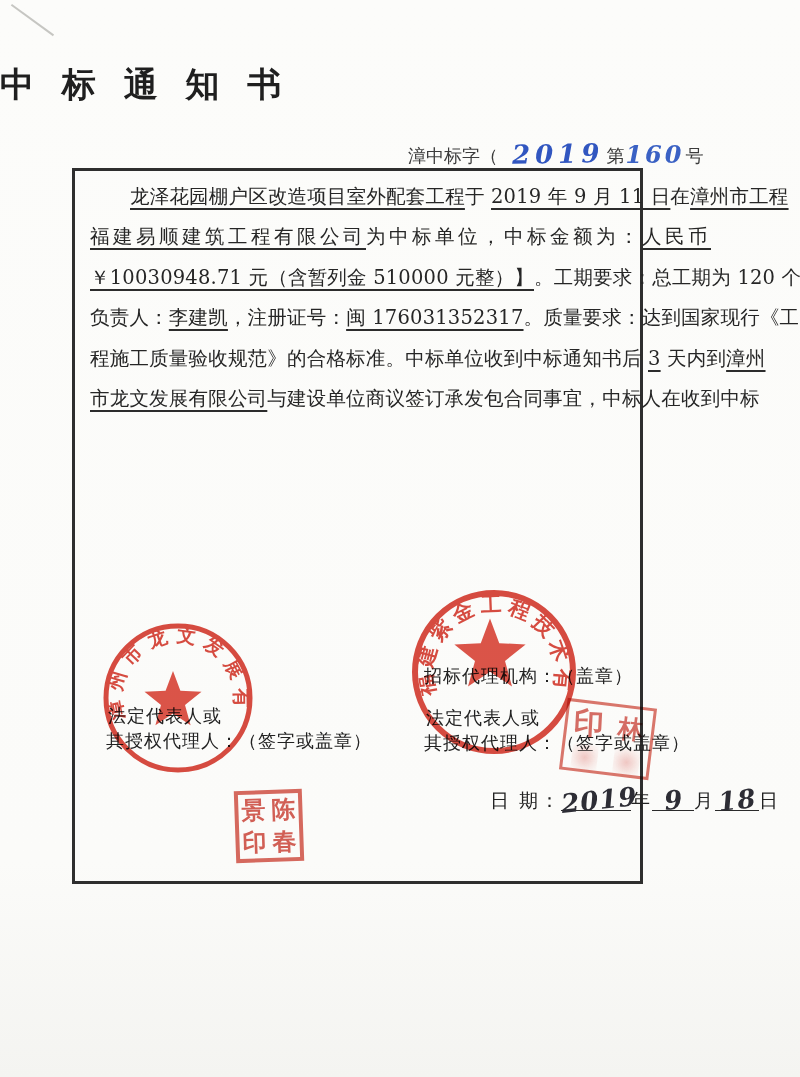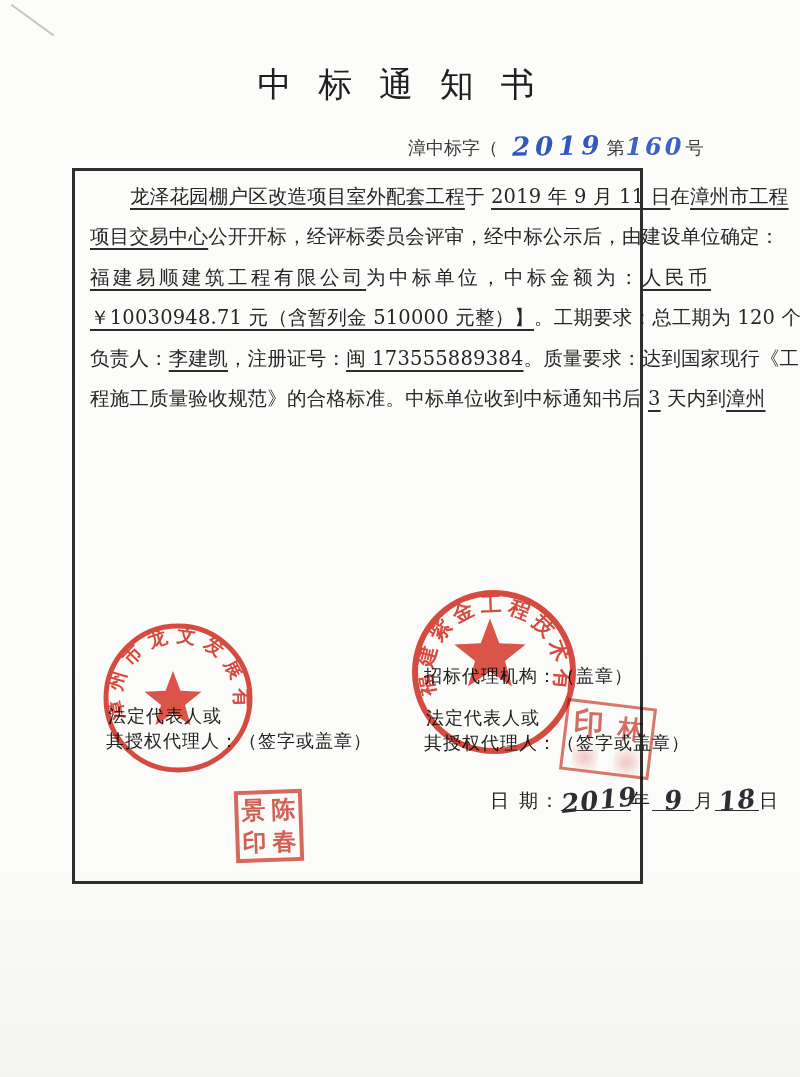--- a/index.html
+++ b/index.html
@@ -9,36 +9,36 @@
     position:relative; width:800px; height:1077px; overflow:hidden;
     background:linear-gradient(180deg,#fcfcfa 0%, #fbfbf9 80%, #f4f4f1 100%);
     color:#262626;
   }
   .artifact {
     position:absolute; left:12px; top:4px; width:52px; height:2px;
     background:#c6c6c2; transform:rotate(36deg); transform-origin:left top;
   }
   .doc-title {
     position:absolute; top:62px; left:0; width:100%;
-    text-align:center; font-size:34px; font-weight:normal;
+    text-align:left; font-size:34px; font-weight:bold;
     letter-spacing:8px; color:#1f1f1f;
   }
   .ref-line {
     position:absolute; top:127px; left:408px; width:330px;
     font-size:18px; color:#3b3b3b; white-space:nowrap;
   }
   .ref-line .hand-year {
     display:inline-block; font-size:26px; letter-spacing:5px;
     color:#3156c0; font-style:italic; transform:rotate(-1deg) translateY(1px);
     margin:0 2px 0 14px; font-weight:bold;
   }
   .ref-line .hand-num {
     display:inline-block; font-size:24px; letter-spacing:3px;
     color:#3a61c4; font-style:italic; transform:translateY(1px);
-    font-weight:bold; margin:4px 1px;
+    font-weight:bold; margin:12px 1px;
   }
   .body-box {
     position:absolute; left:72px; top:168px; width:571px; height:716px;
     border:3px solid #2e2e2e; padding:6px 15px 0 15px;
   }
   .bline {
     font-size:19.5px; line-height:40.4px; color:#262626;
     white-space:nowrap; letter-spacing:0.2px;
   }
   .bline.indent { text-indent:40px; }
@@ -88,25 +88,25 @@
 <div class="page">
 
   <div class="artifact"></div>
 
   <div class="doc-title">中 标 通 知 书</div>
 
   <div class="ref-line"><span>漳中标字（</span><span class="hand-year">2019</span><span>第</span><span class="hand-num">160</span><span>号</span></div>
 
   <div class="body-box">
     <div class="bline indent"><span class="u">龙泽花园棚户区改造项目室外配套工程</span><span>于 </span><span class="u">2019 年 9 月 11 日</span><span>在</span><span class="u">漳州市工程</span></div>
-    <div class="bline"><span class="u">项目交易中心</span><span>公开开标，经评标委员会评审，经中标公示后，由建设单位确定：</span></div>
     <div class="bline sp"><span class="u">福建易顺建筑工程有限公司</span><span>为中标单位，中标金额为：</span><span class="u">人民币</span></div>
     <div class="bline"><span class="u">￥10030948.71 元（含暂列金 510000 元整）】</span><span>。工期要求：总工期为 120 个日历</span></div>
-    <div class="bline"><span>负责人：</span><span class="u">李建凯</span><span>，注册证号：</span><span class="u">闽 173555889384</span><span>。质量要求：达到国家现行《工</span></div>
+    <div class="bline"><span>负责人：</span><span class="u">李建凯</span><span>，注册证号：</span><span class="u">闽 176031352317</span><span>。质量要求：达到国家现行《工</span></div>
     <div class="bline"><span>程施工质量验收规范》的合格标准。中标单位收到中标通知书后 </span><span class="u">3</span><span> 天内到</span><span class="u">漳州</span></div>
+    <div class="bline"><span class="u">市龙文发展有限公司</span><span>与建设单位商议签订承发包合同事宜，中标人在收到中标</span></div>
   </div>
 
   <div class="sig-label" style="left:108px; top:704px;">法定代表人或</div>
   <div class="sig-label" style="left:106px; top:729px;">其授权代理人：（签字或盖章）</div>
 
   <div class="sig-label" style="left:424px; top:664px;">招标代理机构：（盖章）</div>
   <div class="sig-label" style="left:426px; top:706px;">法定代表人或</div>
   <div class="sig-label" style="left:424px; top:731px;">其授权代理人：（签字或盖章）</div>
 
   <div class="date-line"><span>日 期：</span><span class="blank" style="width:70px;"><span class="hand-date">2019</span></span><span>年</span><span class="blank" style="width:42px;"><span class="hand-date">9</span></span><span>月</span><span class="blank" style="width:44px;"><span class="hand-date">18</span></span><span>日</span></div>

